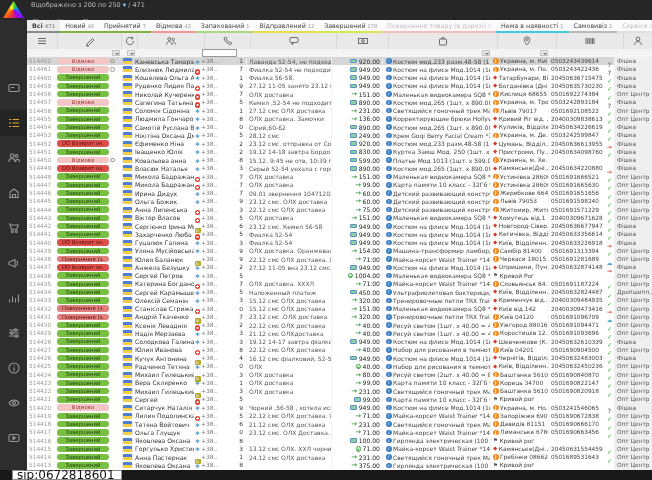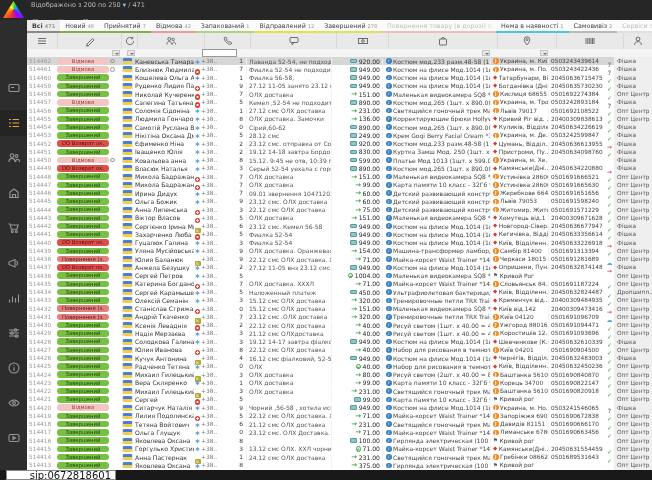--- a/index.html
+++ b/index.html
@@ -93,23 +93,23 @@
   .tst-q{color:#888;font-size:6px;font-weight:bold;}
   .tst-a{color:#d14b45;font-size:6px;font-weight:bold;}
   .tst-c{color:#59a7d8;font-size:6px;}
   .sc{flex:1;font-size:5.8px;color:#555;background:#efefef;padding-left:3px;height:8.26px;line-height:8.26px;box-sizing:border-box;}
   
   .w30{width:30px}.w63{width:63px}.w15{width:15px}.w66{width:66px}.w45{width:45px}
   .w85{width:85px}.w51{width:51px}.w108{width:108px}.w58{width:58px}.wtrk{width:66px}
   .wflex{flex:1;border-right:none;}
   
   #bottombar{position:absolute;left:0;bottom:0;width:652px;height:10px;background:#191919;}
-  #sipchip{position:absolute;left:6px;bottom:0;height:10px;min-width:110px;background:#fff;
-           border:1px solid #8a8a8a;box-sizing:border-box;font-size:10px;color:#111;
-           line-height:9px;padding:0 4px;text-align:right;}
+  #sipchip{position:absolute;left:12px;bottom:0;height:10px;min-width:110px;background:#fff;
+           border:1px solid #8a8a8a;box-sizing:border-box;font-size:12px;color:#111;
+           line-height:9px;padding:0 4px;}
 </style>
 </head>
 <body>
 
 <div id="app">
 
   <div id="topbar">
     <div id="logo"></div>
     <div id="shown">
       <span>Відображено з 200 по 250</span>

